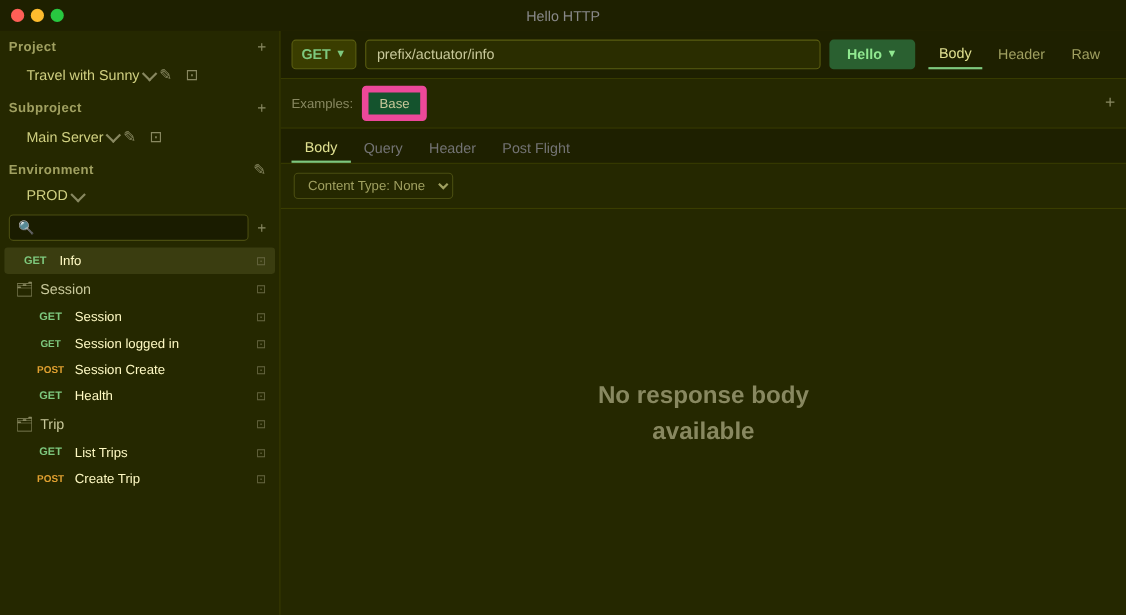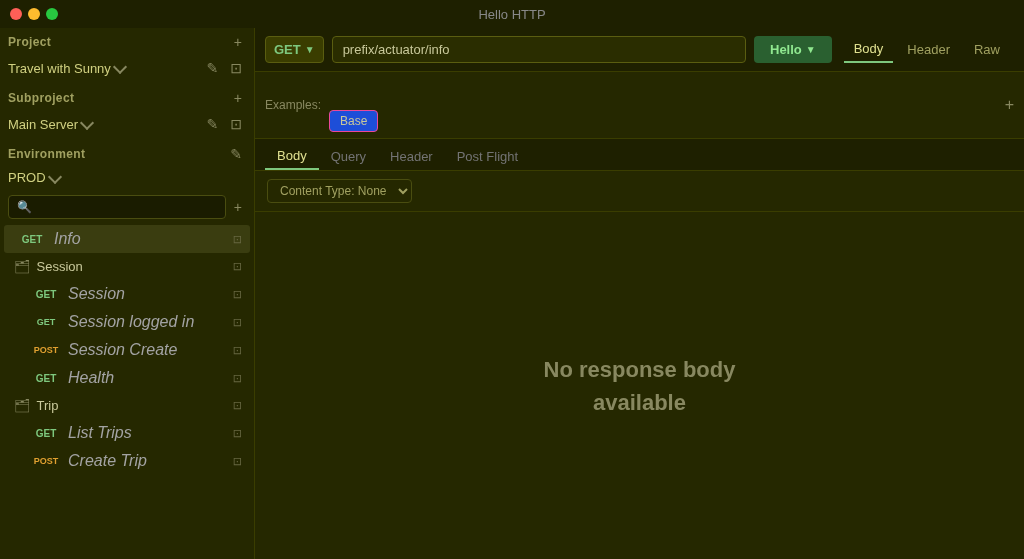--- a/index.html
+++ b/index.html
@@ -65,22 +65,21 @@
     }
     .sidebar-label {
       color: #a0a060;
       font-size: 12px;
       font-weight: 600;
       letter-spacing: 0.03em;
     }
     .sidebar-value-row {
       display: flex;
       align-items: center;
-      justify-content: space-between;
-      padding: 2px 8px 6px 8px;
+      padding: 2px 8px 6px 24px;
     }
     .sidebar-value {
       color: #d0d080;
       font-size: 13px;
       display: flex;
       align-items: center;
       gap: 4px;
     }
     .icon-btn {
       background: none;
@@ -146,21 +145,21 @@
       gap: 6px;
     }
     .method-badge {
       font-size: 10px;
       font-weight: 700;
       min-width: 32px;
       text-align: center;
     }
     .method-get { color: #7ec87e; }
     .method-post { color: #e0a030; }
-    .item-label { color: #a3a3a3; font-size: 16px; font-style: italic; }
+    .item-label { color: #fef9c3; font-size: 12px; }
     .item-icon { color: #666640; font-size: 11px; }
     .folder-item {
       display: flex;
       align-items: center;
       justify-content: space-between;
       padding: 6px 8px 6px 10px;
       cursor: pointer;
       border-radius: 3px;
       margin: 0 4px;
     }
@@ -250,28 +249,27 @@
       align-items: center;
       gap: 8px;
       border-bottom: 1px solid #3a3d00;
       flex-shrink: 0;
     }
     .examples-label {
       color: #888860;
       font-size: 12px;
     }
     .example-tab {
-      background: #1d4ed8;
-      border: 1px solid #ec4899;
+      background: #14532d;
+      border: 6px solid #ec4899;
       border-radius: 4px;
       color: #c8c89a;
       padding: 3px 10px;
       font-size: 12px;
       cursor: pointer;
-      margin-top: 32px;
     }
     .example-add {
       color: #888860;
       background: none;
       border: none;
       font-size: 16px;
       cursor: pointer;
       margin-left: auto;
     }
     

